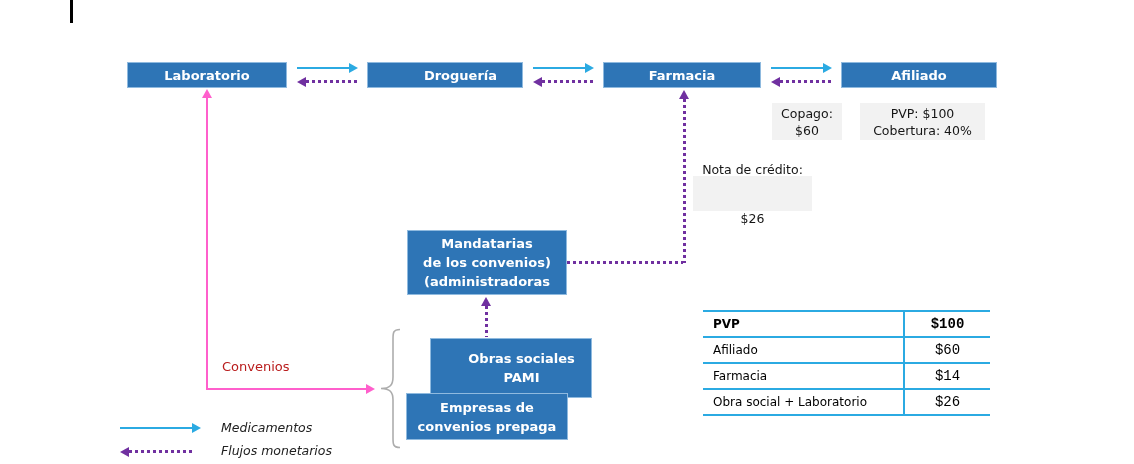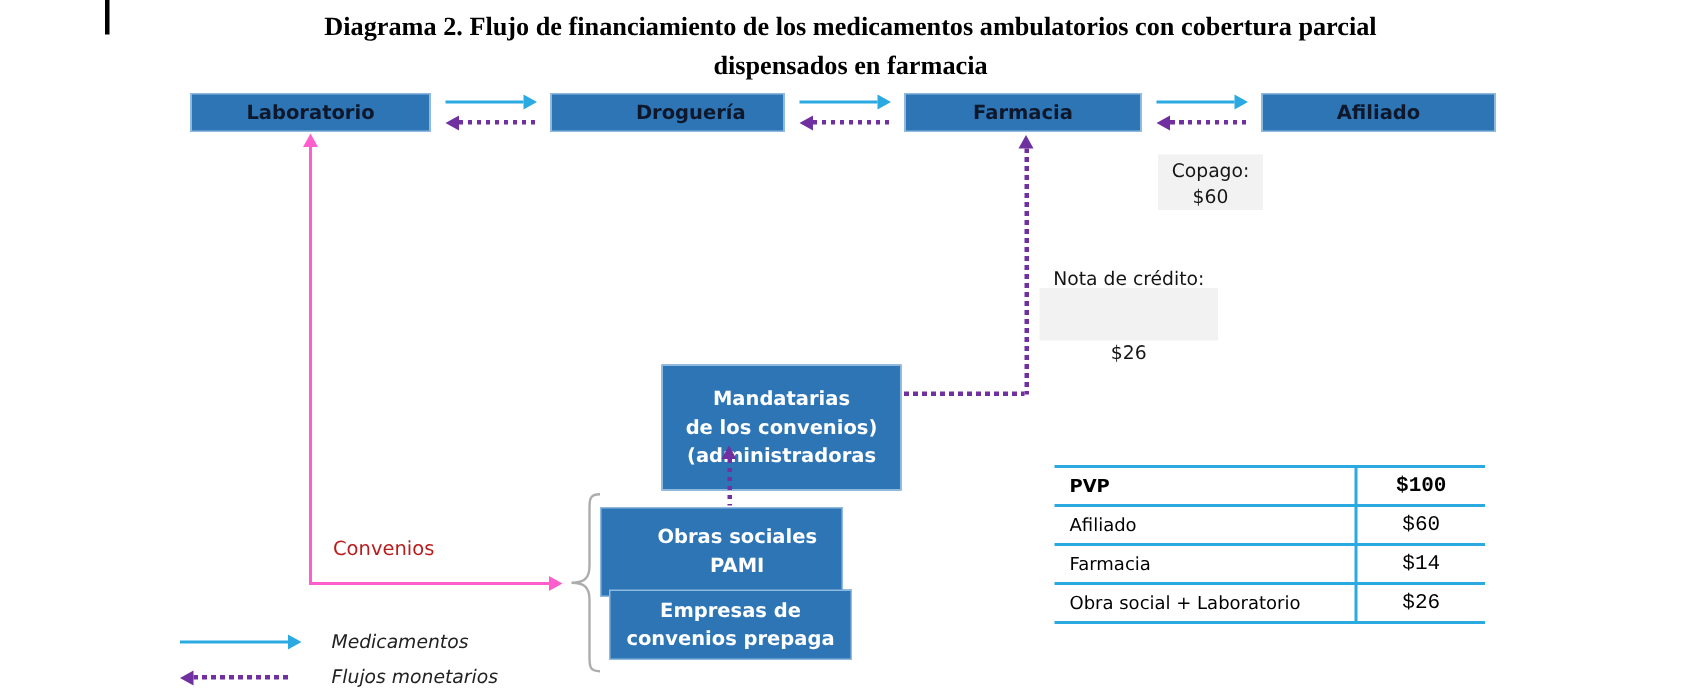--- a/index.html
+++ b/index.html
@@ -7,21 +7,21 @@
           font-family:"DejaVu Sans","Liberation Sans",sans-serif;}
 
   .cursor-bar{position:absolute;left:70px;top:0;width:3px;height:23px;background:#000;}
 
   .title{position:absolute;left:0;top:4px;width:100%;text-align:center;
          font-family:"Liberation Serif",serif;font-weight:bold;font-size:17.5px;
          line-height:26px;color:#000;}
 
   
   .flow-box{position:absolute;top:62px;height:26px;background:#2E75B6;border:1px solid #8FBADF;
-            color:#0f172a;font-weight:bold;font-size:13px;display:flex;align-items:center;
+            color:#ffffff;font-weight:bold;font-size:13px;display:flex;align-items:center;
             justify-content:center;box-sizing:border-box;}
   .big-box{position:absolute;background:#2E75B6;border:1px solid #8FBADF;color:#fff;
            font-weight:bold;font-size:13px;text-align:center;display:flex;flex-direction:column;
            align-items:center;justify-content:center;line-height:19px;box-sizing:border-box;}
 
   
   .note{position:absolute;background:#F2F2F2;color:#151515;font-size:12.5px;text-align:center;
         display:flex;flex-direction:column;justify-content:center;line-height:17px;box-sizing:border-box;}
 
   
@@ -49,24 +49,20 @@
 
   .legend-label{position:absolute;font-size:12.5px;color:#222;font-style:italic;}
 </style>
 </head>
 <body>
 
 <div class="canvas">
 
   <div class="cursor-bar"></div>
 
-  <div class="title">
-    <div>Diagrama 2. Flujo de financiamiento de los medicamentos ambulatorios con cobertura parcial</div>
-    <div>dispensados en farmacia</div>
-  </div>
 
   <div class="flow-box" style="left:127px;width:160px;">
     <span>Laboratorio</span>
   </div>
   <div class="flow-box" style="left:367px;width:156px;padding-left:31px;">
     <span>Droguería</span>
   </div>
   <div class="flow-box" style="left:603px;width:158px;">
     <span>Farmacia</span>
   </div>
@@ -86,39 +82,43 @@
 
   <div class="cyan-h" style="left:771px;top:67px;width:52px;"></div>
   <div class="head head-right-cyan" style="left:823px;top:63px;"></div>
   <div class="head head-left-purple" style="left:771px;top:77px;"></div>
   <div class="purple-h" style="left:780px;top:80px;width:51px;"></div>
 
   <div class="note" style="left:772px;top:103px;width:70px;height:37px;">
     <span>Copago:</span>
     <span>$60</span>
   </div>
-  <div class="note" style="left:693px;top:192px;width:119px;height:35px;gap:32px;">
+  <div class="note" style="left:860px;top:103px;width:125px;height:37px;">
+    <span>PVP: $100</span>
+    <span>Cobertura: 40%</span>
+  </div>
+  <div class="note" style="left:693px;top:176px;width:119px;height:35px;gap:32px;">
     <span>Nota de crédito:</span>
     <span>$26</span>
   </div>
 
   <div class="head head-up-purple" style="left:679px;top:90px;"></div>
   <div class="purple-v" style="left:683px;top:99px;height:164px;"></div>
   <div class="purple-h" style="left:567px;top:261px;width:116px;"></div>
 
-  <div class="big-box" style="left:407px;top:243px;width:160px;height:84px;margin-left:34px;">
+  <div class="big-box" style="left:407px;top:230px;width:160px;height:65px;">
     <span>Mandatarias</span>
     <span>de los convenios)</span>
     <span>(administradoras</span>
   </div>
 
   <div class="head head-up-purple" style="left:481px;top:297px;"></div>
   <div class="purple-v" style="left:485px;top:306px;height:31px;"></div>
 
-  <div class="big-box" style="left:400px;top:338px;width:162px;height:60px;padding-left:21px;">
+  <div class="big-box" style="left:430px;top:338px;width:162px;height:60px;padding-left:21px;">
     <span>Obras sociales</span>
     <span>PAMI</span>
   </div>
   <div class="big-box" style="left:406px;top:393px;width:162px;height:47px;">
     <span>Empresas de</span>
     <span>convenios prepaga</span>
   </div>
 
   <svg style="position:absolute;left:374px;top:328px;" width="30" height="121" viewBox="0 0 30 121">
     <path d="M26 1.5 C19 1.5 19 5 19 11 L19 49 C19 57 16 60.5 7 60.5 C16 60.5 19 64 19 72 L19 110 C19 116 19 119.5 26 119.5" stroke="#ADADAD" stroke-width="1.6" fill="none"></path>

